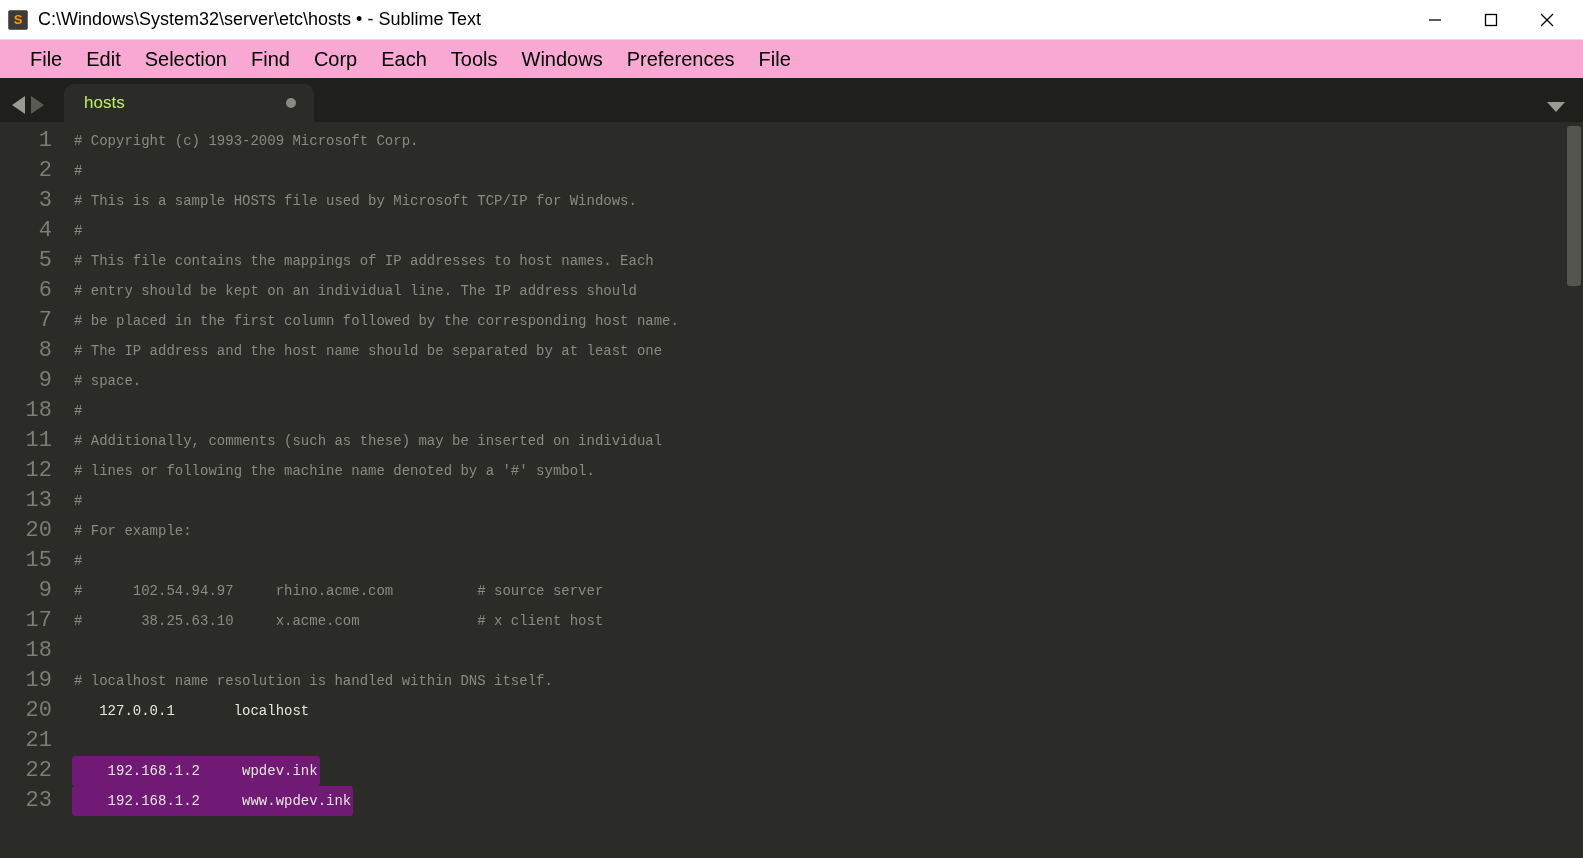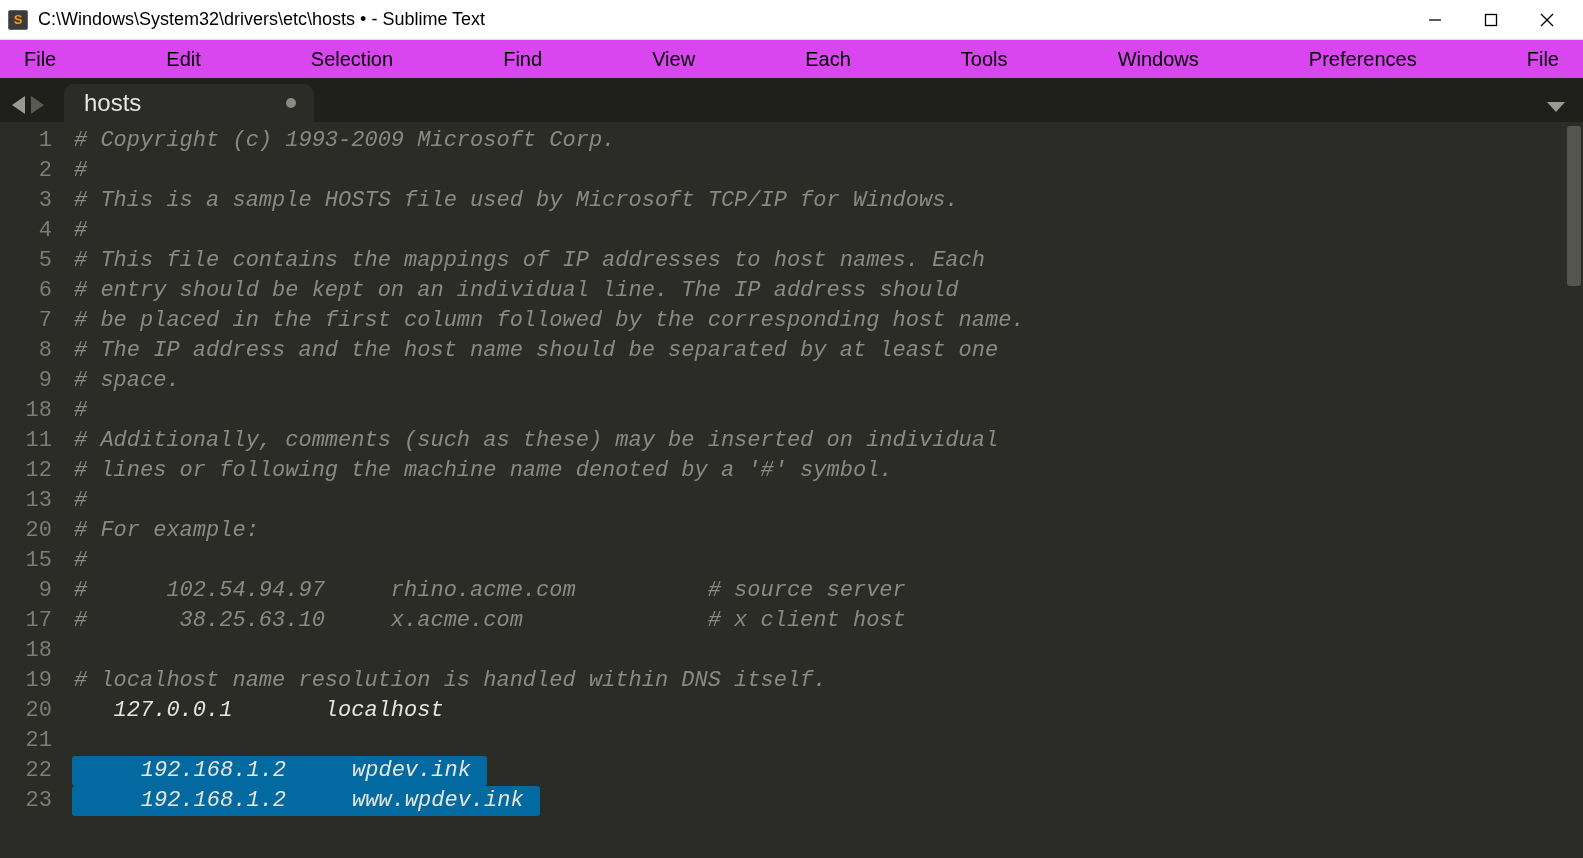--- a/index.html
+++ b/index.html
@@ -30,26 +30,25 @@
   .title-text { font-size: 18px; color: #000; flex: 1; }
   .win-controls { display: flex; gap: 0; }
   .win-btn {
     width: 56px; height: 40px;
     display: flex; align-items: center; justify-content: center;
     cursor: pointer;
   }
   .win-btn svg { width: 14px; height: 14px; }
   .menubar {
     height: 38px;
-    background: #d946ef;
-    display: flex;
-    align-items: center;
-    padding: 0 12px;
+    background: #f9a8d4;
+    display: flex;
+    align-items: center;
+    padding: 0 18px;
     gap: 0;
-    justify-content: space-between;
   }
   .menu-item {
     padding: 6px 12px;
     font-size: 20px;
     color: #000;
     cursor: pointer;
   }
   .tabbar {
     height: 44px;
     background: #1f1f1c;
@@ -76,21 +75,21 @@
     height: 38px;
     background: #2b2b28;
     border-radius: 10px 10px 0 0;
     display: flex;
     align-items: center;
     padding: 0 18px 0 20px;
     margin-left: 10px;
     min-width: 250px;
     position: relative;
   }
-  .tab-label { color: #e5e5e5; font-size: 24px; flex: 1; }
+  .tab-label { color: #bef264; font-size: 17px; flex: 1; }
   .tab-dirty {
     width: 10px; height: 10px; border-radius: 50%;
     background: #8a8a82;
     margin-left: 20px;
   }
   .tab-overflow {
     margin-left: auto;
     padding: 0 12px 10px 0;
     cursor: pointer;
   }
@@ -114,33 +113,32 @@
     font-family: Consolas, 'Courier New', monospace;
     font-size: 22px;
     line-height: 30px;
     color: #7d7d75;
     user-select: none;
   }
   .code {
     flex: 1;
     padding: 4px 0 0 10px;
     font-family: Consolas, 'Courier New', monospace;
-    font-size: 22px;
+    font-size: 14px;
     line-height: 30px;
     color: #e6e6dc;
     white-space: pre;
     position: relative;
-    font-style: italic;
   }
   .code .comment { color: #8a8a82; }
   .line { height: 30px; position: relative; }
   .line.sel .seltext {
-    background: #0369a1;
+    background: #701a75;
     border-radius: 3px;
-    padding: 0 16px;
+    padding: 0 2px;
     margin-left: -2px;
     display: inline-block;
     text-align: right;
   }
   .scrollbar {
     position: absolute;
     right: 2px; top: 4px;
     width: 14px; height: 160px;
     background: #555550;
     border-radius: 3px;
@@ -150,21 +148,21 @@
     background: #2b2b28;
   }
 </style>
 </head>
 <body>
 
 <div class="titlebar">
   <div class="app-icon">
     <span>S</span>
   </div>
-  <div class="title-text">C:\Windows\System32\drivers\etc\hosts • - Sublime Text</div>
+  <div class="title-text">C:\Windows\System32\server\etc\hosts • - Sublime Text</div>
   <div class="win-controls">
     <div class="win-btn">
       <svg viewBox="0 0 14 14">
           <line x1="1" y1="7" x2="13" y2="7" stroke="#000" stroke-width="1.3"></line>
         </svg>
     </div>
     <div class="win-btn">
       <svg viewBox="0 0 14 14">
           <rect x="1.5" y="1.5" width="11" height="11" fill="none" stroke="#000" stroke-width="1.3"></rect>
         </svg>
@@ -176,21 +174,21 @@
         </svg>
     </div>
   </div>
 </div>
 
 <div class="menubar">
   <div class="menu-item">File</div>
   <div class="menu-item">Edit</div>
   <div class="menu-item">Selection</div>
   <div class="menu-item">Find</div>
-  <div class="menu-item">View</div>
+  <div class="menu-item">Corp</div>
   <div class="menu-item">Each</div>
   <div class="menu-item">Tools</div>
   <div class="menu-item">Windows</div>
   <div class="menu-item">Preferences</div>
   <div class="menu-item">File</div>
 </div>
 
 <div class="tabbar">
   <div class="nav-arrows">
     <div class="nav-arrow left"></div>

